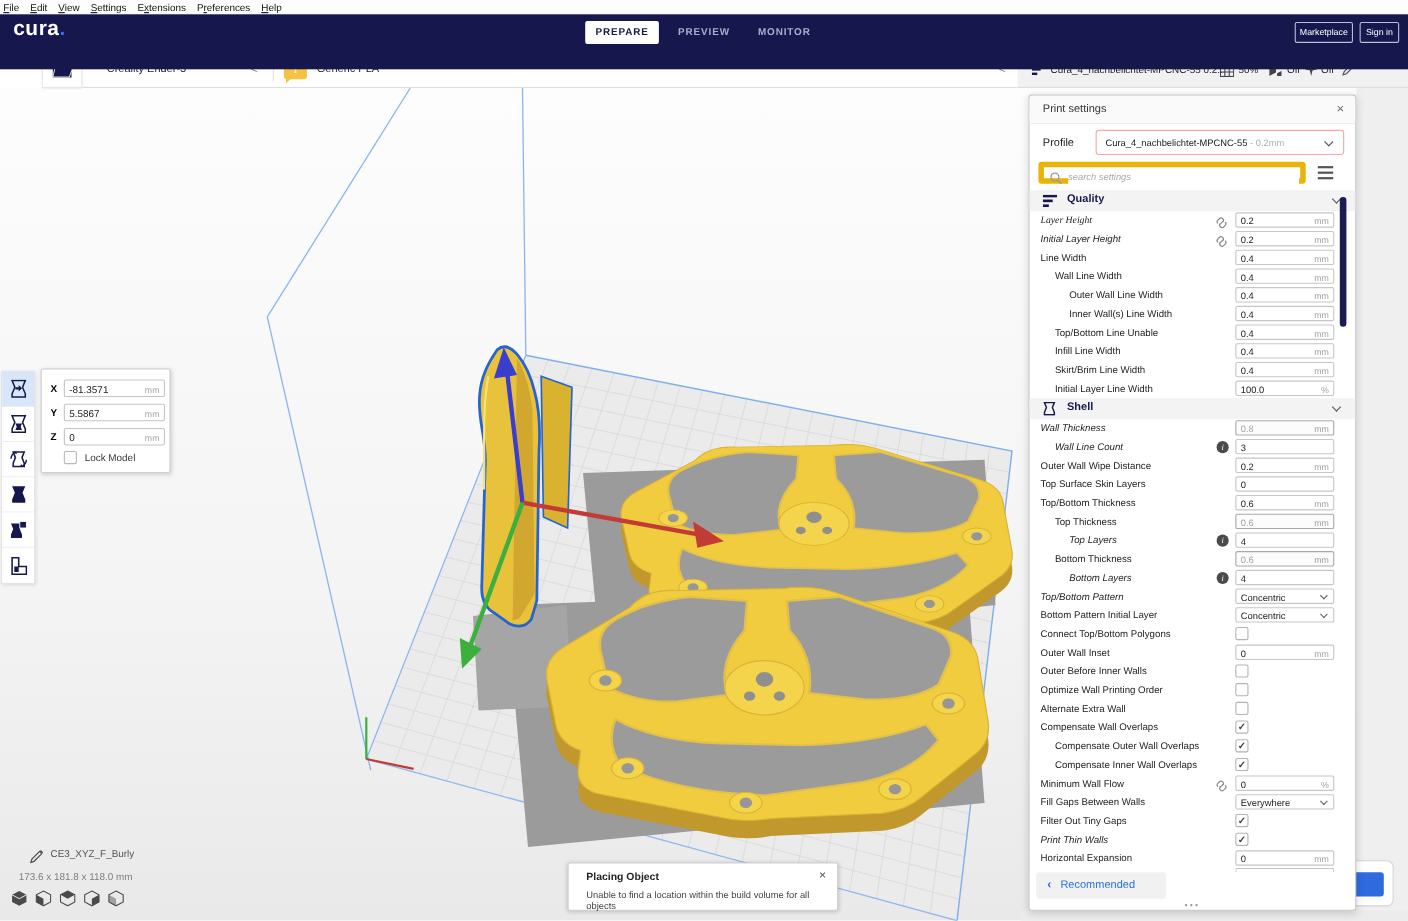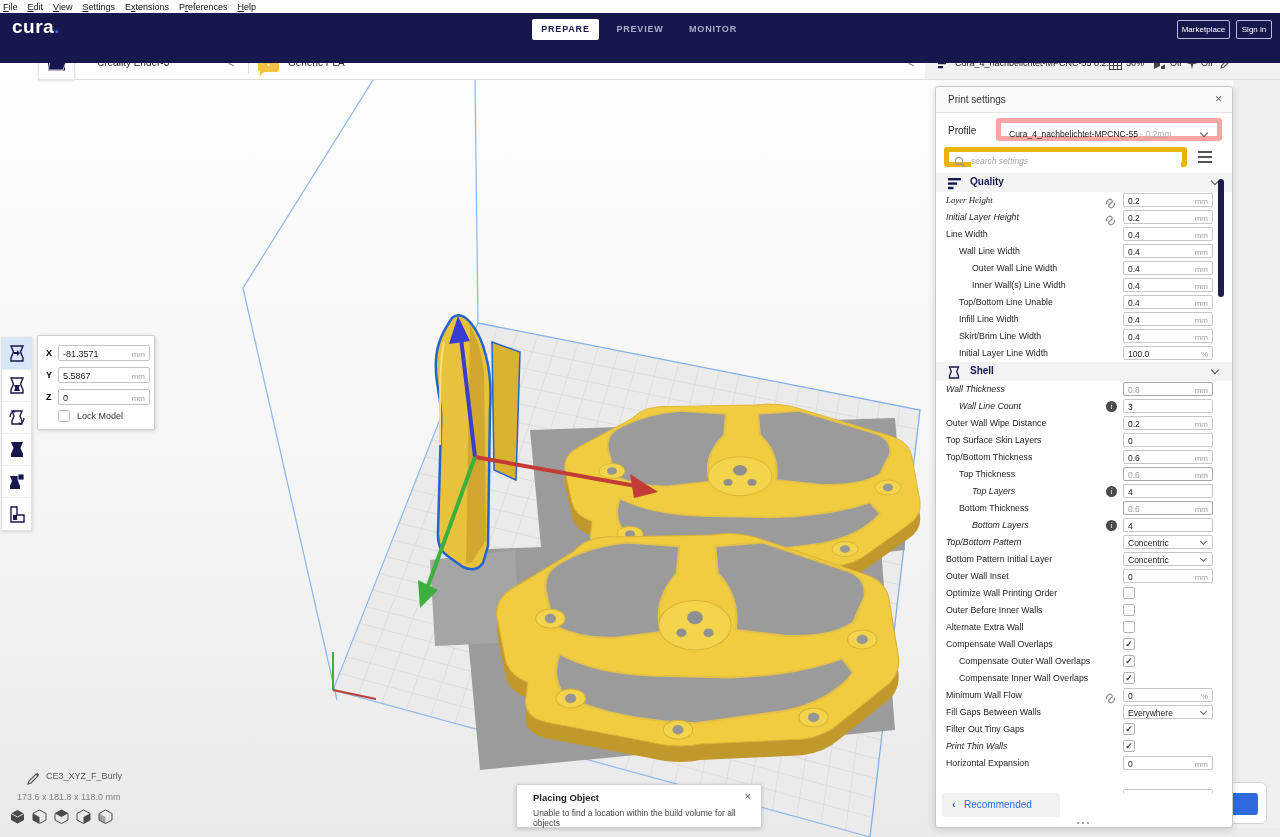--- a/index.html
+++ b/index.html
@@ -91,21 +91,21 @@
 
   
   #settings { left:935px; top:86px; width:298px; height:742px; background:#fff;
     border:1px solid #c9c9c9; border-radius:3px; box-shadow:0 2px 8px rgba(0,0,0,.15); z-index:5; }
   #set-hdr { position:absolute; left:0; top:0; width:100%; height:26px; background:#fafafa;
     border-bottom:1px solid #e4e4e4; border-radius:3px 3px 0 0; }
   #set-hdr .t { position:absolute; left:12px; top:7px; font-size:10px; color:#333; }
   #set-hdr .x { position:absolute; right:10px; top:5px; font-size:12px; color:#666; cursor:pointer; }
   #profile-label { position:absolute; left:12px; top:38px; font-size:10px; color:#222; }
   #profile-select { position:absolute; left:60px; top:31px; width:226px; height:23px;
-    border:5px solid #fca5a5; border-radius:3px; background:#fff; cursor:pointer; }
+    border:1px solid #fca5a5; border-radius:3px; background:#fff; cursor:pointer; }
   #profile-select .pv { position:absolute; left:8px; top:6px; font-size:8.5px; color:#222; white-space:nowrap;
     max-width:190px; overflow:hidden; }
   #profile-select .ps { color:#b0b0b0; }
   #search-box { position:absolute; left:8px; top:60px; width:243px; height:20px;
     border:5px solid #eab308; border-radius:3px; background:#fff; }
   #search-box input { position:absolute; left:22px; top:2px; width:210px; height:14px; border:none; outline:none;
     font-size:8.5px; font-style:italic; color:#555; font-family:"Liberation Sans",sans-serif; }
   #search-box input::placeholder { color:#a8a8a8; }
   #hamburger { position:absolute; left:262px; top:64px; width:14px; cursor:pointer; }
   #hamburger div { height:2px; background:#555; margin-bottom:3px; }
@@ -670,32 +670,36 @@
         </span>
       </div>
       <div class="setrow">
         <span class="lbl" style="left:10px;">Bottom Pattern Initial Layer</span>
         <span class="valbox sel">
           <span class="v">Concentric</span>
           <span class="dchev"></span>
         </span>
       </div>
       <div class="setrow">
+        <span class="lbl" style="left:10px;">Connect Top/Bottom Polygons</span>
+        <span class="chkbox"></span>
+      </div>
+      <div class="setrow">
         <span class="lbl" style="left:10px;">Outer Wall Inset</span>
         <span class="valbox">
           <span class="v">0</span>
           <span class="u">mm</span>
         </span>
       </div>
       <div class="setrow">
+        <span class="lbl" style="left:10px;">Outer Before Inner Walls</span>
+        <span class="chkbox"></span>
+      </div>
+      <div class="setrow">
         <span class="lbl" style="left:10px;">Optimize Wall Printing Order</span>
-        <span class="chkbox"></span>
-      </div>
-      <div class="setrow">
-        <span class="lbl" style="left:10px;">Outer Before Inner Walls</span>
         <span class="chkbox"></span>
       </div>
       <div class="setrow">
         <span class="lbl" style="left:10px;">Alternate Extra Wall</span>
         <span class="chkbox"></span>
       </div>
       <div class="setrow">
         <span class="lbl" style="left:10px;">Compensate Wall Overlaps</span>
         <span class="chkbox">✓</span>
       </div>

